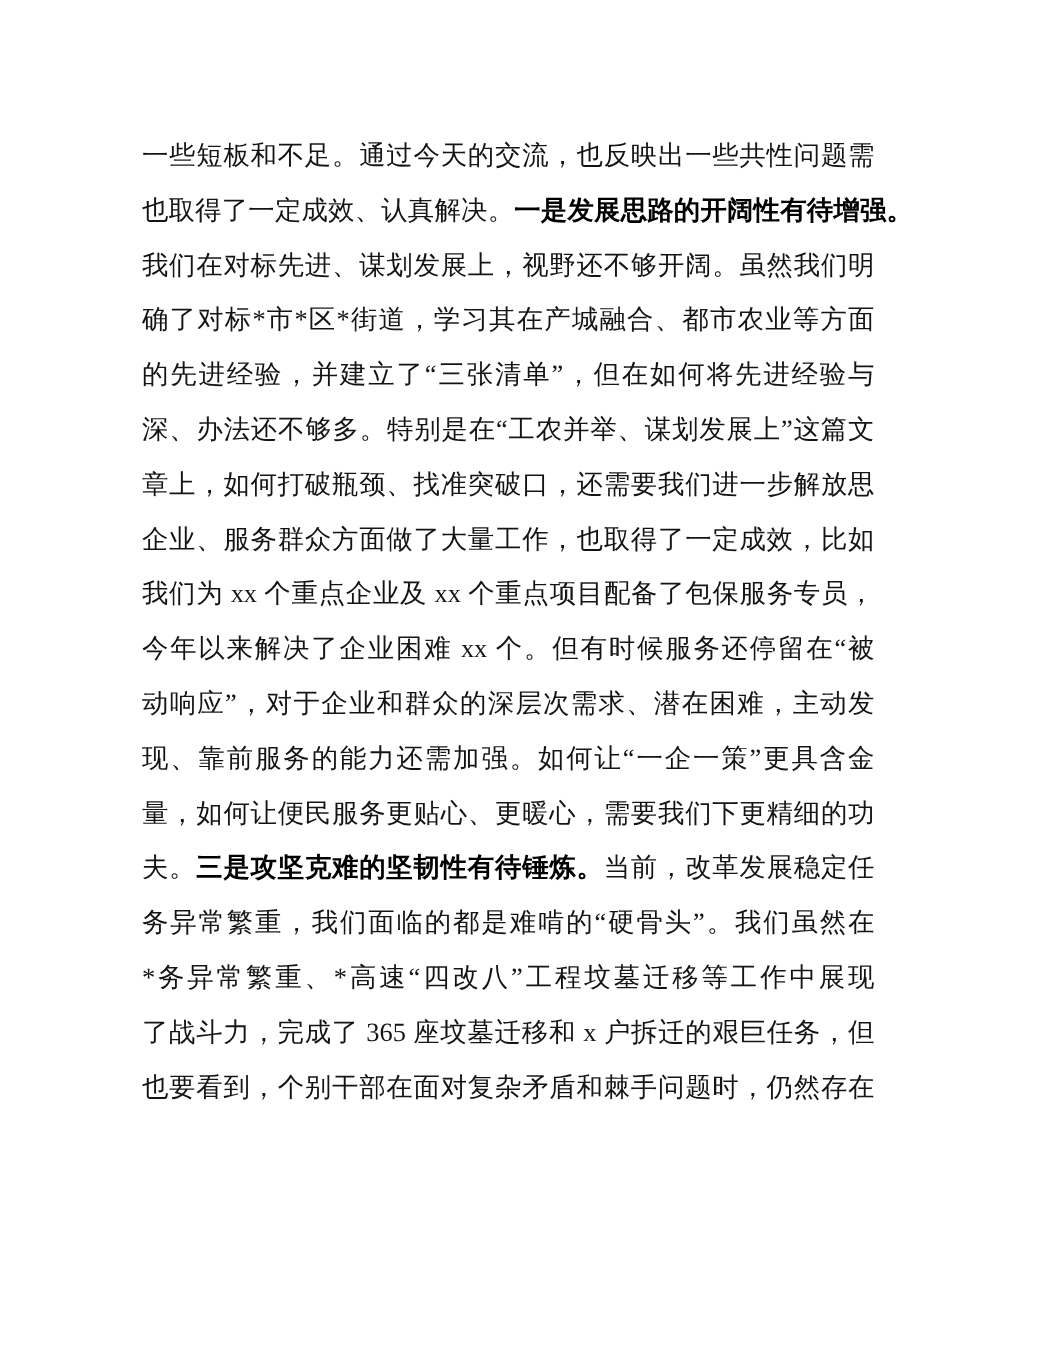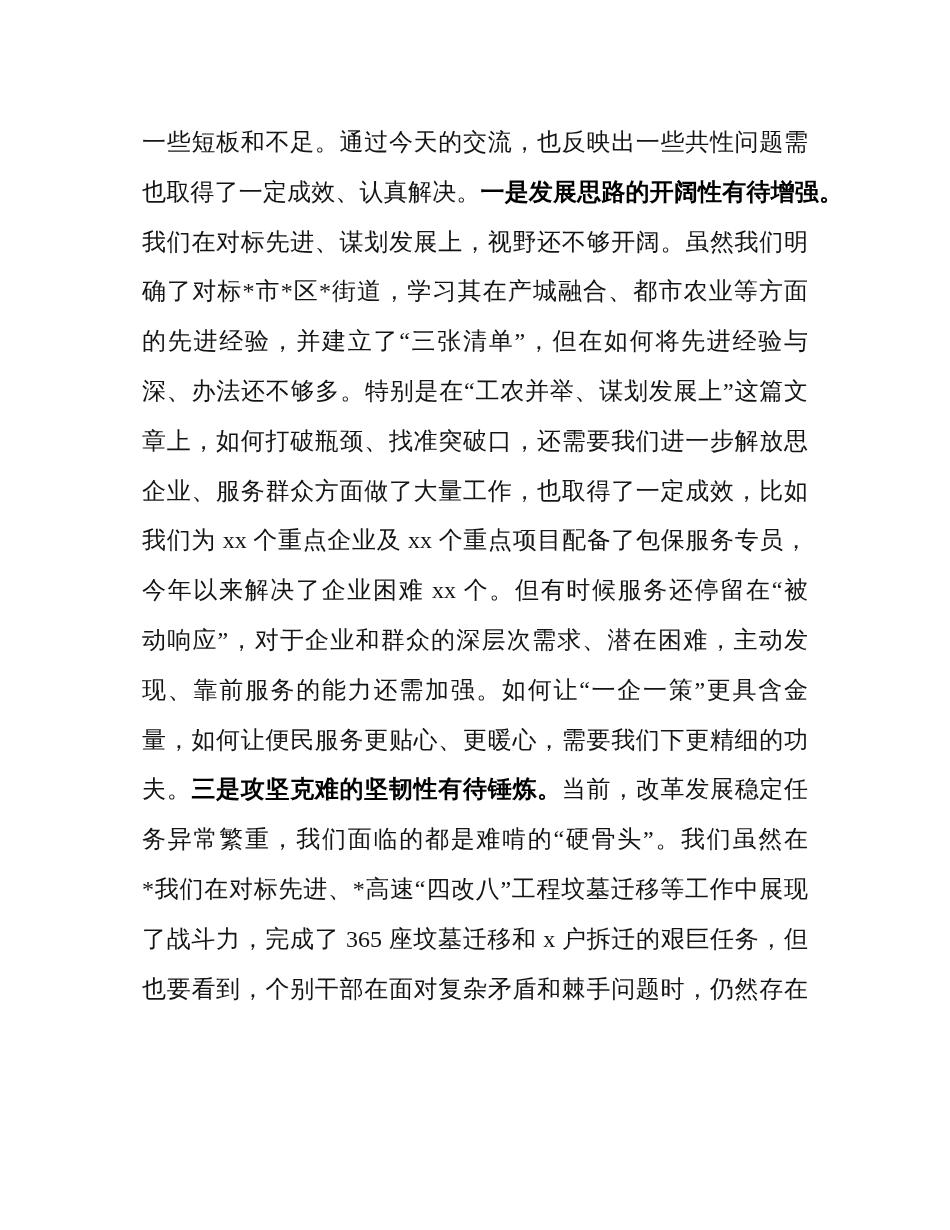--- a/index.html
+++ b/index.html
@@ -1,19 +1,19 @@
 <!DOCTYPE html>
 <html><head>
 <meta charset="utf-8">
 <style>
   html, body { margin: 0; padding: 0; background: #ffffff; }
   body { width: 950px; height: 1230px; position: relative; overflow: hidden; }
   .page { position: absolute; left: 0; top: 0; width: 950px; height: 1230px; background: #ffffff; }
   .text-block {
-    position: absolute; left: 142px; top: 118px; width: 666px;
+    position: absolute; left: 129px; top: 118px; width: 666px;
     font-family: "Liberation Serif", "DejaVu Serif", serif;
     font-size: 24px; color: #141414;
   }
   .line {
     height: 49.8px; line-height: 49.8px; width: 666px;
     text-align: justify; text-align-last: justify; text-justify: inter-character;
     white-space: nowrap; overflow: visible;
   }
   .line.wide { width: 701px; }
   .b { font-weight: bold; font-family: Liberation Mono, monospace; color: #000; }
@@ -31,17 +31,17 @@
     <div class="line"><span>深、办法还不够多。特别是在“工农并举、谋划发展上”这篇文</span></div>
     <div class="line"><span>章上，如何打破瓶颈、找准突破口，还需要我们进一步解放思</span></div>
     <div class="line"><span>企业、服务群众方面做了大量工作，也取得了一定成效，比如</span></div>
     <div class="line"><span>我们为 xx 个重点企业及 xx 个重点项目配备了包保服务专员，</span></div>
     <div class="line"><span>今年以来解决了企业困难 xx 个。但有时候服务还停留在“被</span></div>
     <div class="line"><span>动响应”，对于企业和群众的深层次需求、潜在困难，主动发</span></div>
     <div class="line"><span>现、靠前服务的能力还需加强。如何让“一企一策”更具含金</span></div>
     <div class="line"><span>量，如何让便民服务更贴心、更暖心，需要我们下更精细的功</span></div>
     <div class="line"><span>夫。</span><span class="b">三是攻坚克难的坚韧性有待锤炼。</span><span>当前，改革发展稳定任</span></div>
     <div class="line"><span>务异常繁重，我们面临的都是难啃的“硬骨头”。我们虽然在</span></div>
-    <div class="line"><span>*我们在对标先进、*高速“四改八”工程坟墓迁移等工作中展现</span></div>
+    <div class="line"><span>*务异常繁重、*高速“四改八”工程坟墓迁移等工作中展现</span></div>
     <div class="line"><span>了战斗力，完成了 365 座坟墓迁移和 x 户拆迁的艰巨任务，但</span></div>
     <div class="line"><span>也要看到，个别干部在面对复杂矛盾和棘手问题时，仍然存在</span></div>
   </div>
 </div>
 
 </body></html>

